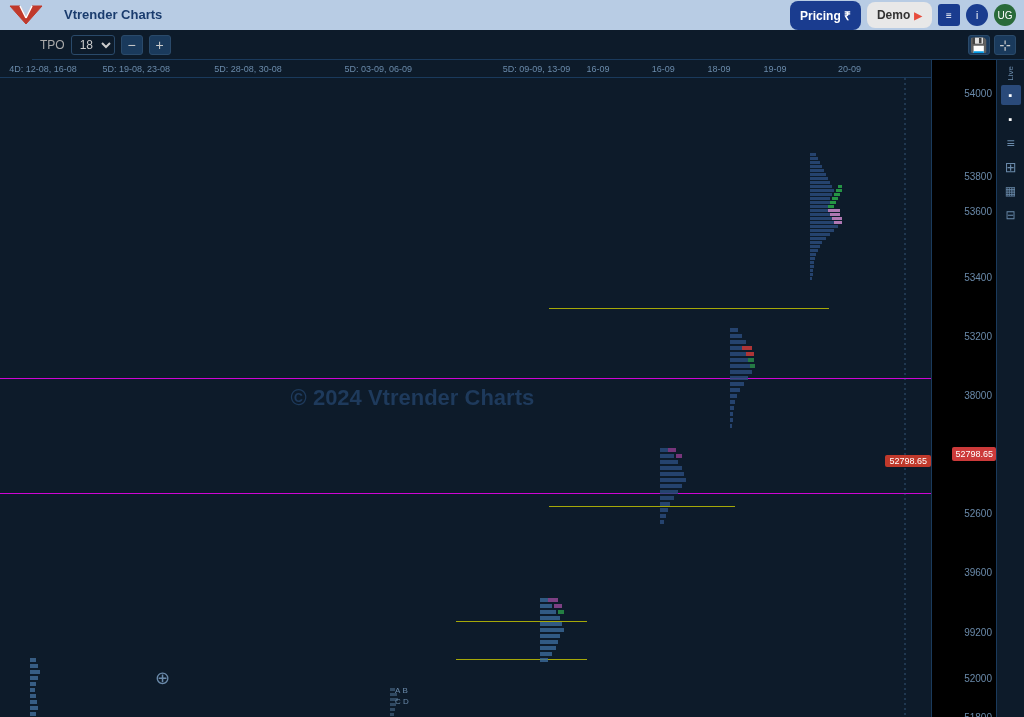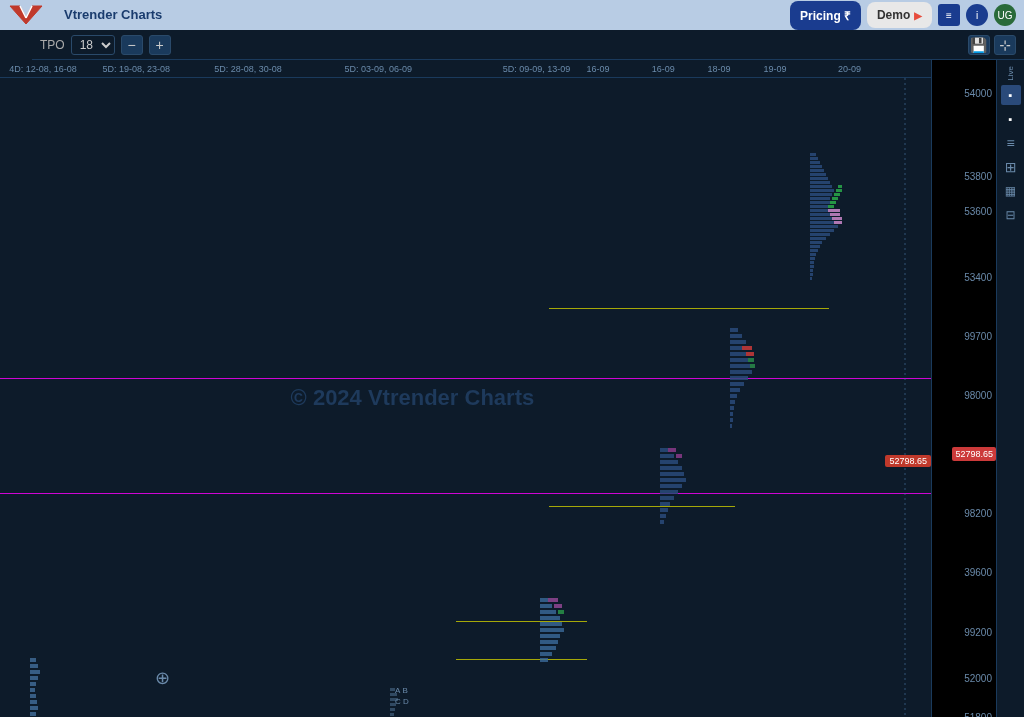--- a/index.html
+++ b/index.html
@@ -410,24 +410,24 @@
       </div>
     </div>
 
   </div>
 
   <div id="price-axis">
     <div class="price-label" style="top:5%;">54000</div>
     <div class="price-label" style="top:14%;margin-top:24px;">53800</div>
     <div class="price-label" style="top:23%;">53600</div>
     <div class="price-label" style="top:33%;">53400</div>
-    <div class="price-label" style="top:42%;">99700</div>
-    <div class="price-label" style="top:51%;">98000</div>
+    <div class="price-label" style="top:42%;">53200</div>
+    <div class="price-label" style="top:51%;">38000</div>
     <div class="price-label" style="top:60%;">52800</div>
-    <div class="price-label" style="top:69%;">98200</div>
+    <div class="price-label" style="top:69%;">52600</div>
     <div class="price-label" style="top:78%;">39600</div>
     <div class="price-label" style="top:87%;">99200</div>
     <div class="price-label" style="top:94%;">52000</div>
 
     <div style="position:absolute; right:0; top:60%; transform:translateY(-50%); background:#cc3a3a; color:white; font-size:9px; padding:2px 3px; border-radius:2px; white-space:nowrap; z-index:10;">52798.65</div>
     <div class="price-label" style="top:100%;">51800</div>
   </div>
 
   <div id="right-sidebar">
     <div class="live-label">Live</div>

